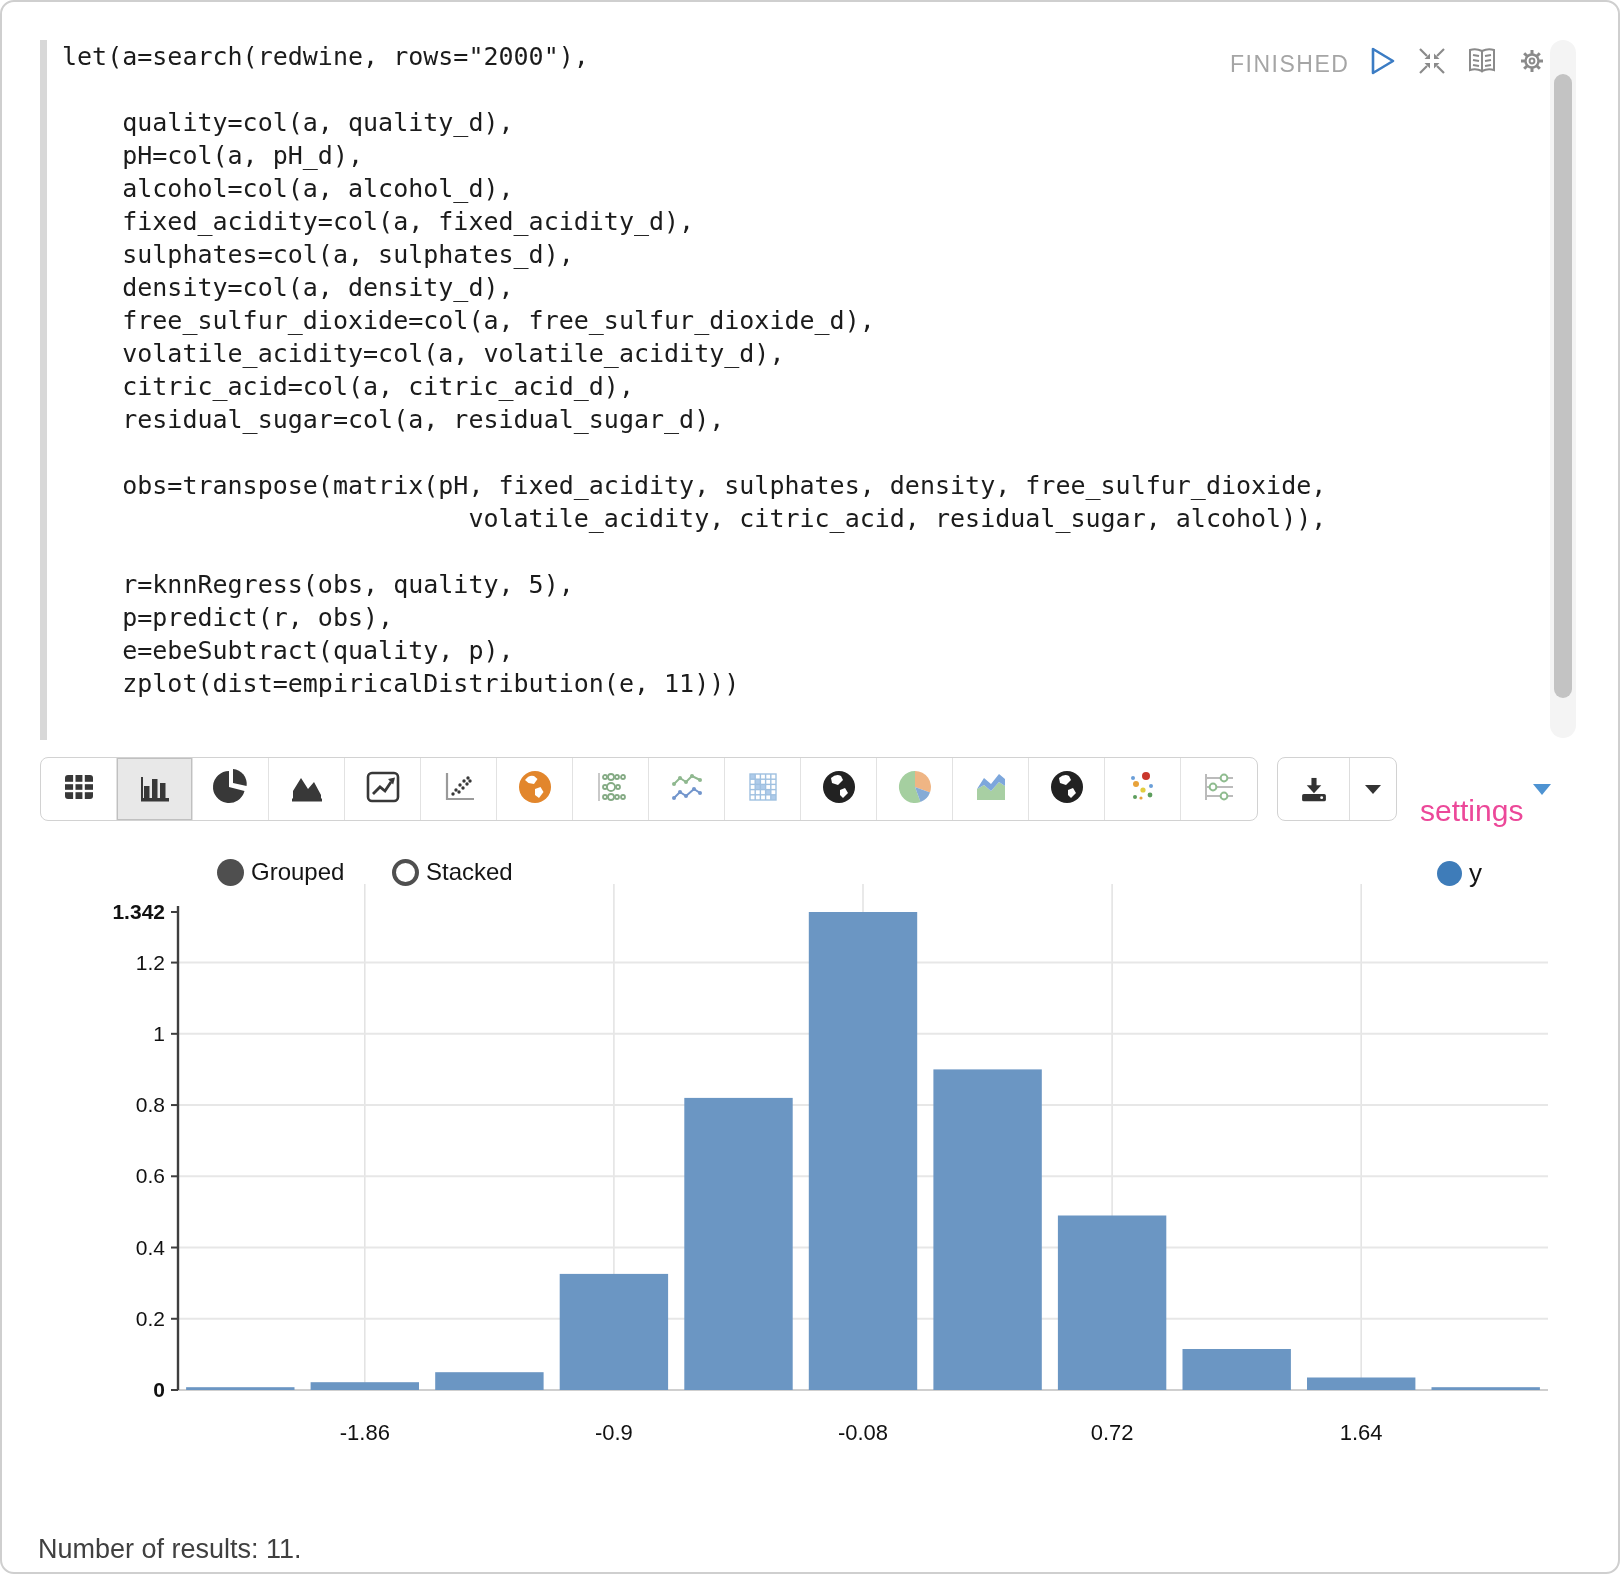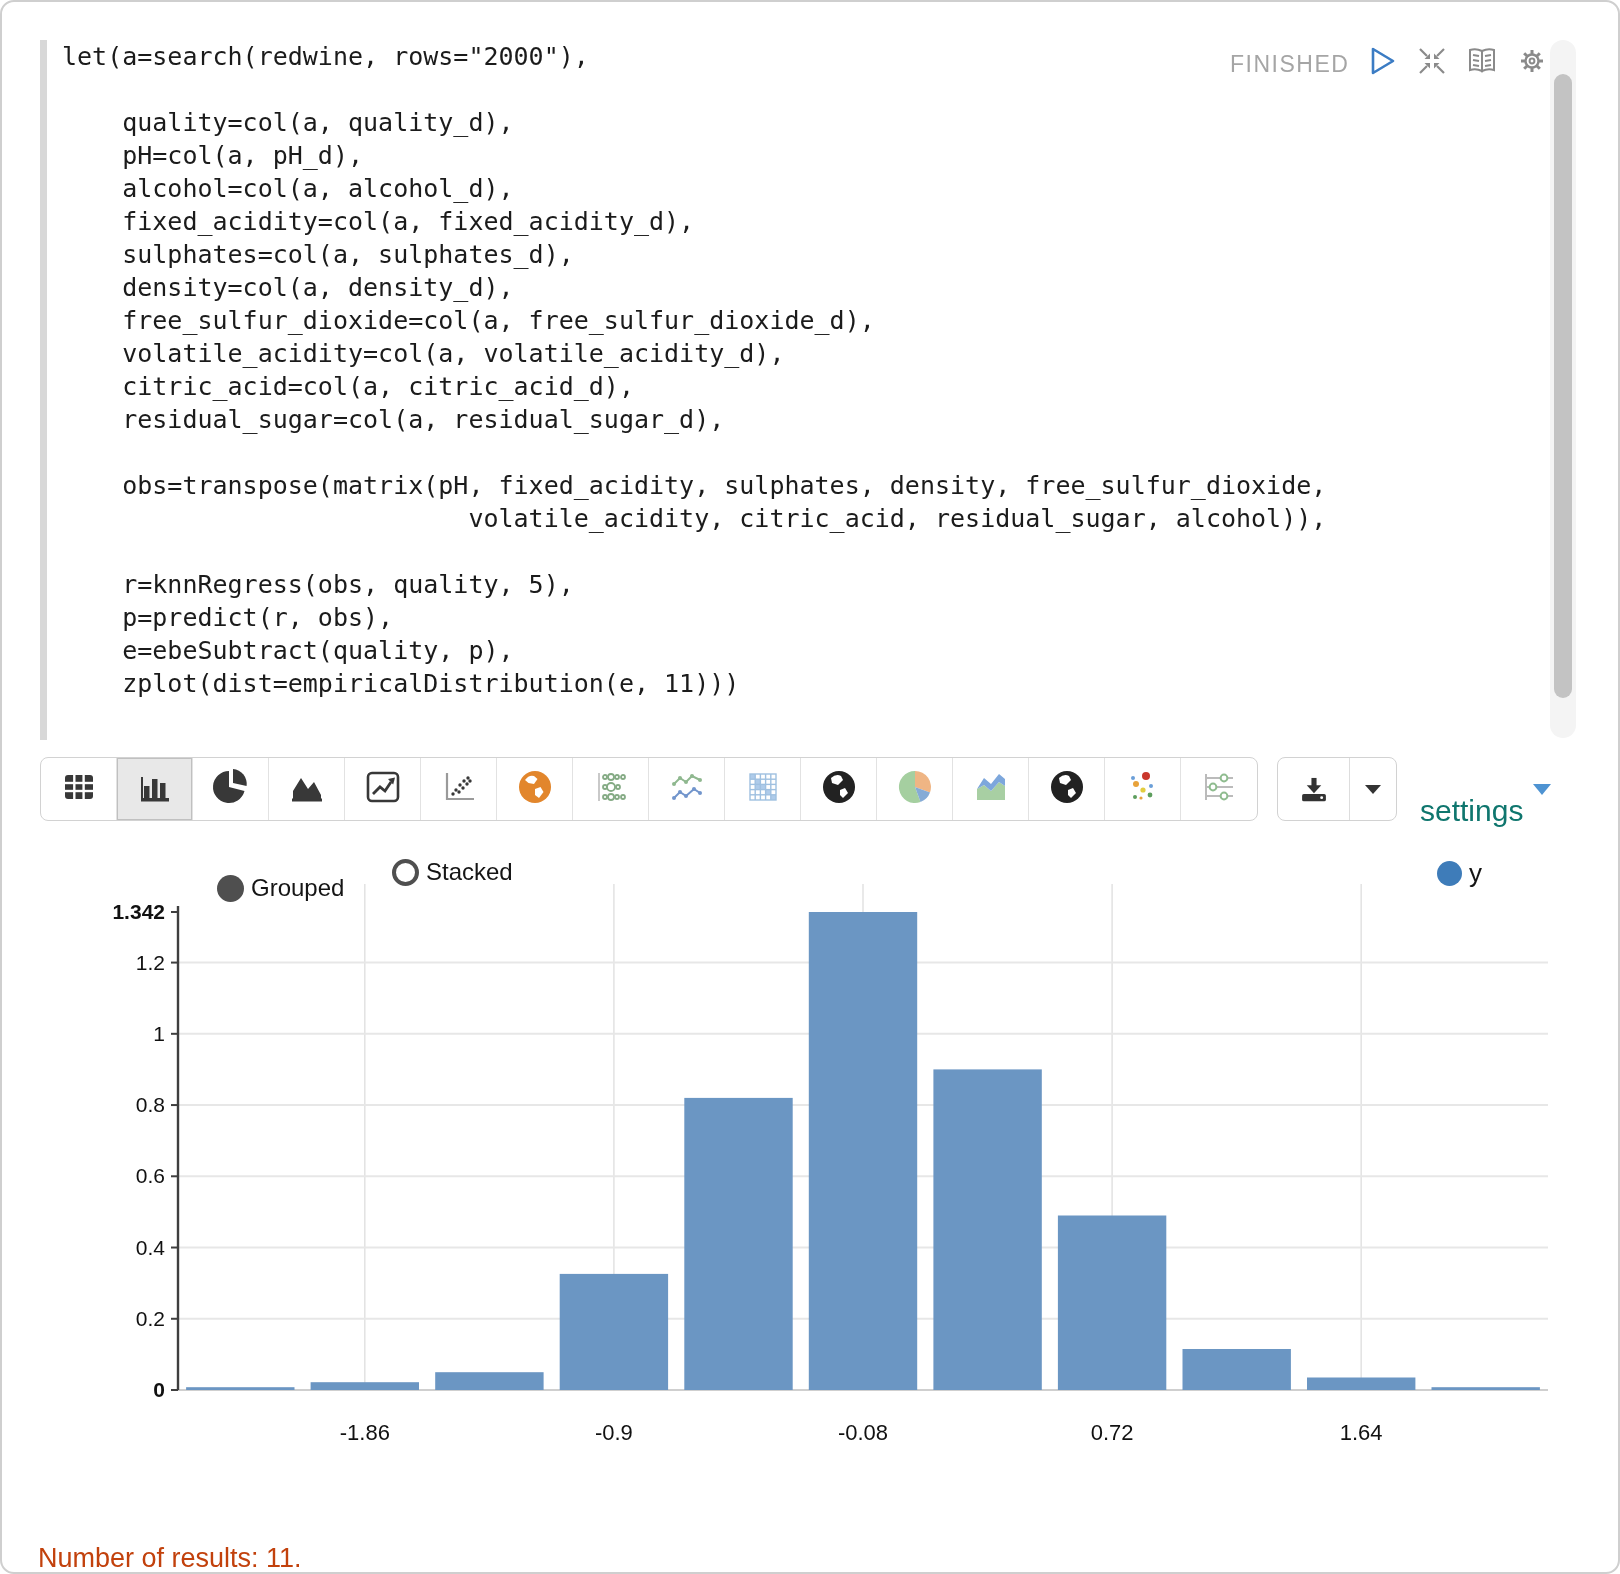--- a/index.html
+++ b/index.html
@@ -22,32 +22,32 @@
   
   .toolbar { position:absolute; left:38px; top:755px; height:64px; display:flex; border:1.5px solid #d2d2d2; border-radius:8px; background:#fff; box-sizing:border-box; }
   .tb-cell { width:76px; display:flex; align-items:center; justify-content:center; border-right:1px solid #e2e2e2; box-sizing:border-box; cursor:pointer; }
   .tb-cell:last-child { border-right:none; border-radius:0 6px 6px 0; }
   .tb-cell:first-child { border-radius:6px 0 0 6px; }
   .tb-cell.selected { background:#e8e8e8; box-shadow:inset 0 0 0 1px #c0c0c0; }
   .dl-group { position:absolute; left:1275px; top:755px; height:64px; display:flex; border:1.5px solid #d2d2d2; border-radius:8px; box-sizing:border-box; background:#fff; }
   .dl-cell { width:71px; display:flex; align-items:center; justify-content:center; cursor:pointer; }
   .dl-caret { width:47px; border-left:1px solid #dddddd; box-sizing:border-box; }
   .settings { position:absolute; left:1418px; top:755px; height:64px; display:flex; align-items:center; gap:10px; cursor:pointer; }
-  .settings-label { color:#0f766e; font-size:30px;margin-top:44px; }
+  .settings-label { color:#ec4899; font-size:30px;margin-top:44px; }
   .caret-blue { width:0; height:0; border-left:9px solid transparent; border-right:9px solid transparent; border-top:11px solid #4e93d2; }
   
   .legend-item { position:absolute; top:856px; display:flex; align-items:center; gap:7px; font-size:24px; color:#151515; cursor:pointer; }
-  #legend-grouped { left:215px;margin-top:16px; }
+  #legend-grouped { left:215px; }
   #legend-stacked { left:390px;text-align:center; }
   #legend-y { left:1435px; font-size:26px; }
   .dot-filled { width:27px; height:27px; border-radius:50%; background:#4f4f4f; }
   .ring { width:19px; height:19px; border-radius:50%; border:4px solid #4f4f4f; background:#fff; }
   .dot-blue { width:25px; height:25px; border-radius:50%; background:#3e7cb9; }
   #plot { position:absolute; left:0; top:876px; font-family:"Liberation Sans", sans-serif; }
-  .footer { position:absolute; left:36px; top:1532px; font-size:27px; color:#c2410c;margin-top:9px; }
+  .footer { position:absolute; left:36px; top:1532px; font-size:27px; color:#404040; }
 </style>
 </head>
 <body>
 
 <div class="stage">
 
   <div class="code-accent"></div>
   <pre class="code" id="code-pre">let(a=search(redwine, rows="2000"),
 
     quality=col(a, quality_d),

